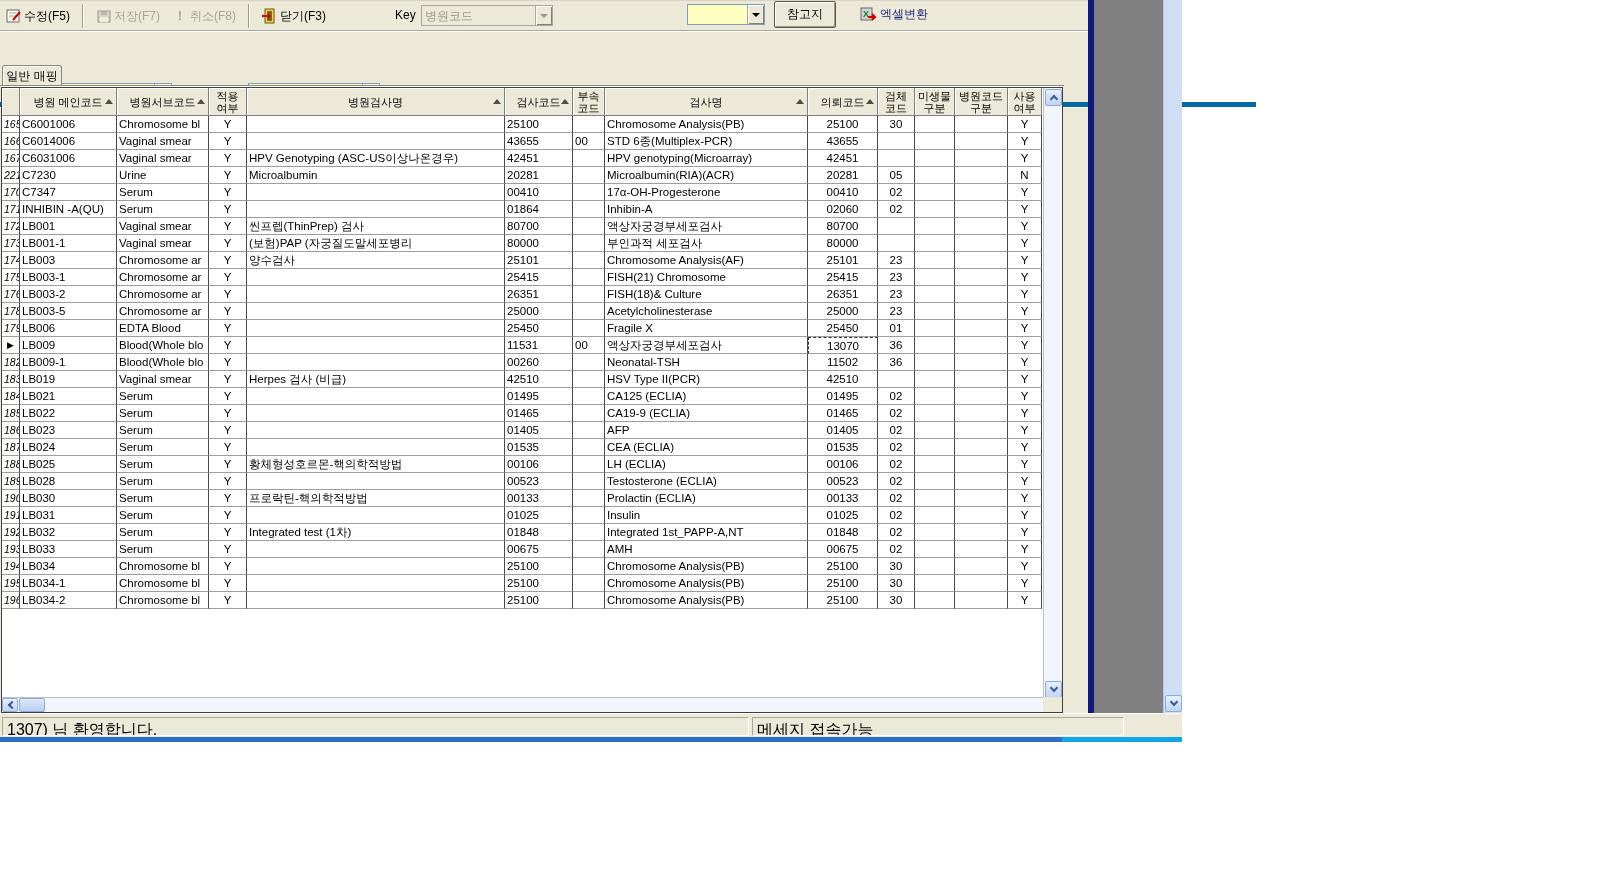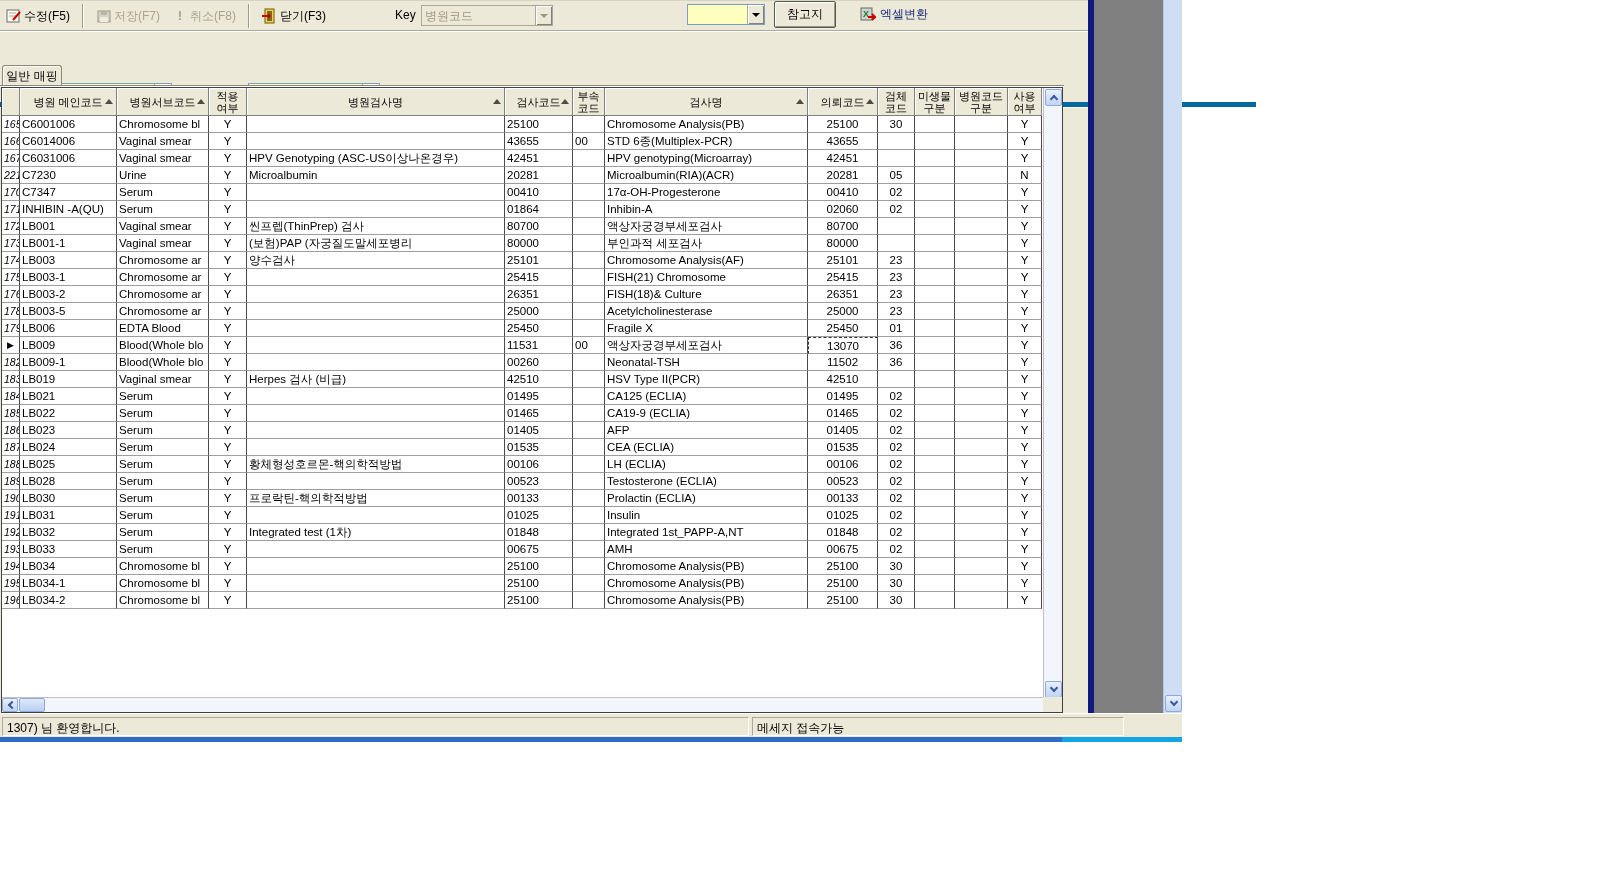--- a/index.html
+++ b/index.html
@@ -79,21 +79,21 @@
   .corner { position:absolute; right:0; bottom:0; width:19px; height:15px; background:#ece9d8; }
 
   
   .navyline { position:absolute; left:1088px; top:0; width:6px; height:713px; background:#10197e; }
   .mdigray { position:absolute; left:1094px; top:0; width:69px; height:713px; background:#808080; }
   .outerscroll { position:absolute; left:1163px; top:0; width:19px; height:713px; background:#cfddf5; border-left:1px solid #b5c6e8; }
 
   
   .statusbar { position:absolute; left:0; top:713px; width:1182px; height:24px; background:#ece9d8; border-top:1px solid #fff; }
   .spanel { position:absolute; top:3px; height:19px; border:1px solid; border-color:#aca899 #fff #fff #aca899;
-            font-size:12px; padding:2px 16px 0 4px; white-space:nowrap; overflow:hidden; color:#000; }
+            font-size:16px; padding:2px 16px 0 4px; white-space:nowrap; overflow:hidden; color:#000; }
   .strip-blue { position:absolute; left:0; top:737px; width:1062px; height:5px; background:#2f6cc3; }
   .strip-cyan { position:absolute; left:1062px; top:737px; width:120px; height:5px; background:#12a5e3; }
 </style>
 </head>
 <body>
 
 <div class="screen">
   <div class="form">
 
     <div class="toolbar">

